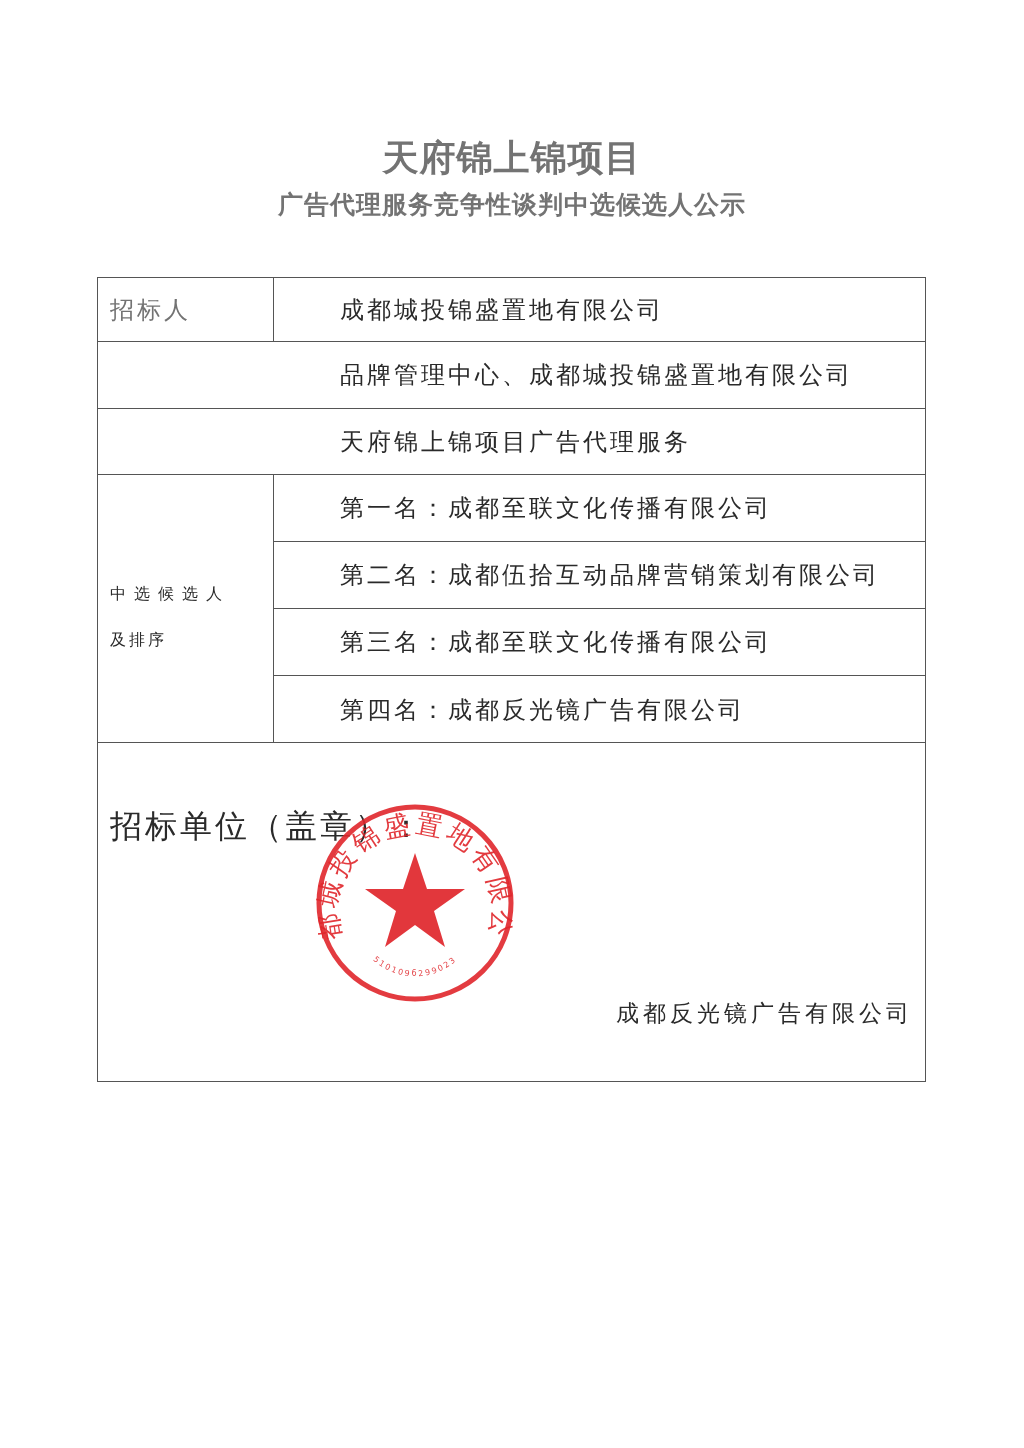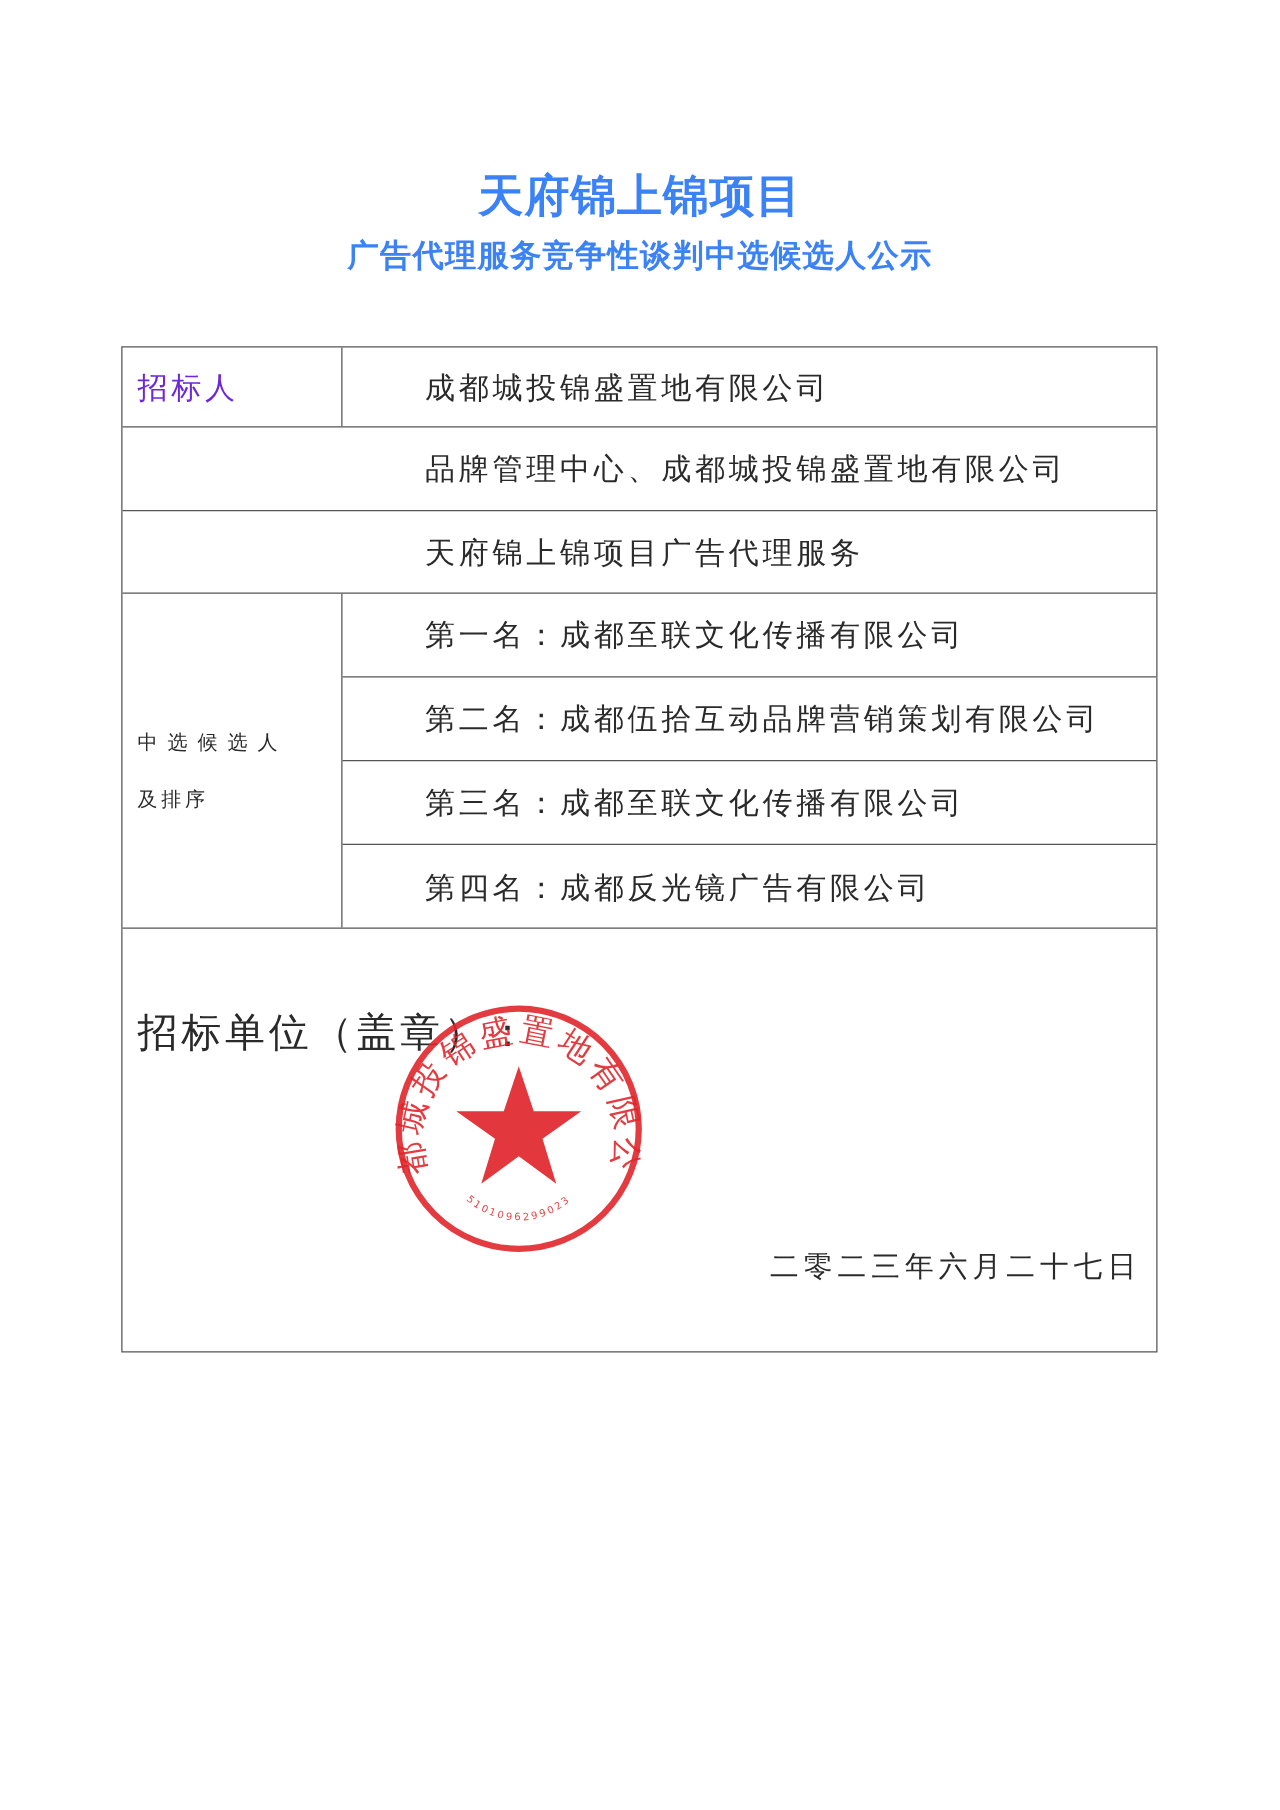--- a/index.html
+++ b/index.html
@@ -15,21 +15,21 @@
       font-family: "DejaVu Serif", "Liberation Serif", serif;
       color: #2a2a2a;
     }
     .title {
       position: absolute;
       left: 0;
       width: 1024px;
       text-align: center;
       font-family: "DejaVu Serif", "Liberation Serif", serif;
       font-weight: bold;
-      color: #3b82f6;
+      color: #737373;
       letter-spacing: 1px;
     }
     .title-1 {
       top: 134px;
       font-size: 36px;
       line-height: 46px;
     }
     .title-2 {
       top: 182px;
       font-size: 25px;
@@ -57,21 +57,21 @@
       top: 0;
       bottom: 0;
       width: 176px;
       border-right: 1.5px solid #555;
       box-sizing: border-box;
       font-size: 24px;
       letter-spacing: 3px;
       padding-left: 12px;
       display: flex;
       align-items: center;
-      color: #6d28d9;
+      color: #737373;
     }
     .value-cell {
       position: absolute;
       left: 176px;
       right: 0;
       top: 0;
       bottom: 0;
       box-sizing: border-box;
       font-size: 24px;
       letter-spacing: 3px;
@@ -196,15 +196,15 @@
       <circle cx="102" cy="102" r="96" fill="none" stroke="#e0262b" stroke-width="5" opacity="0.9"></circle>
       <polygon points="102,52 114,88 152,88 121,110 132,146 102,124 72,146 83,110 52,88 90,88" fill="#e0262b" opacity="0.92"></polygon>
       <text font-family="DejaVu Serif, serif" font-size="26" fill="#e0262b" opacity="0.9" letter-spacing="4">
         <textPath href="#sealArc" startOffset="50%" text-anchor="middle">成都城投锦盛置地有限公司</textPath>
       </text>
       <text font-family="DejaVu Sans, sans-serif" font-size="8" fill="#e0262b" opacity="0.85" letter-spacing="2">
         <textPath href="#codeArc" startOffset="50%" text-anchor="middle">5101096299023</textPath>
       </text>
     </svg>
 
-    <div class="sign-date">二零二三年六月二十七日</div>
+    <div class="sign-date">成都反光镜广告有限公司</div>
   </div>
 </div>
 
 </body></html>

